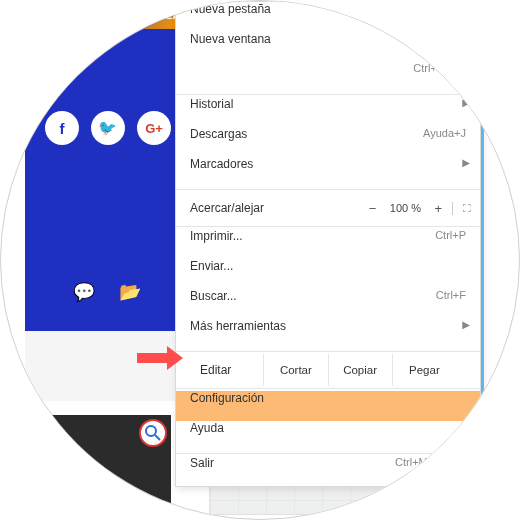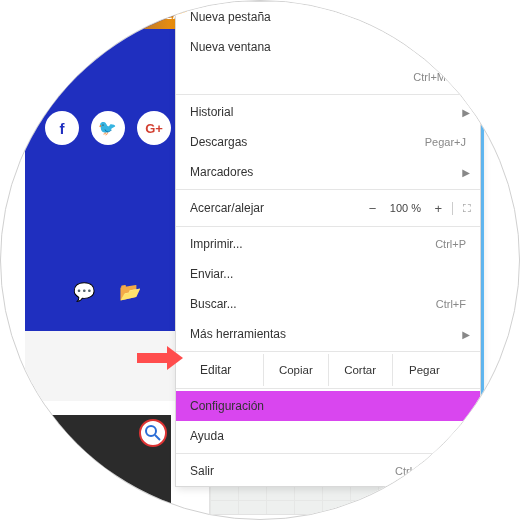--- a/index.html
+++ b/index.html
@@ -13,22 +13,22 @@
   .soc{width:34px;height:34px;border-radius:50%;background:#fff;display:flex;align-items:center;justify-content:center;color:#1f2fbf;font-weight:700;font-size:15px}
   .soc.g{color:#d23f31;font-size:13px}
   .icons-row{position:absolute;left:72px;top:280px;display:flex;gap:24px;color:#fff;font-size:18px}
 
   .page-white{position:absolute;left:24px;top:330px;width:150px;height:70px;background:#f5f5f5}
   .thumb1{position:absolute;left:26px;top:414px;width:144px;height:100px;background:#2b2b2b}
   .thumb2{position:absolute;left:208px;top:414px;width:260px;height:100px;background:#eef0ef;border:1px solid #e2e2e2}
   .grid-lines{position:absolute;inset:0;background-image:linear-gradient(#ddd 1px,transparent 1px),linear-gradient(90deg,#ddd 1px,transparent 1px);background-size:28px 28px;opacity:.5}
 
   .menu{position:absolute;left:174px;top:0;width:306px;background:#fff;border:1px solid #d9d9d9;box-shadow:2px 2px 8px rgba(0,0,0,.12);font-size:12px;color:#333}
-  .menu .row{height:30px;display:flex;align-items:center;padding:0 14px;position:relative}
-  .menu .row.hover{background:#d946ef}
+  .menu .row{height:30px;display:flex;align-items:flex-start;padding:0 14px;position:relative}
+  .menu .row.hover{background:#fdba74}
   .menu .lbl{flex:1;white-space:nowrap}
   .menu .sc{color:#888;font-size:11px;margin-left:auto}
   .menu hr{border:none;border-top:1px solid #e5e5e5;margin:2px 0}
   .menu .submenu{position:absolute;right:10px;color:#888;font-size:10px}
   .zoom-row{display:flex;align-items:center;height:32px;padding:0 14px;gap:26px}
   .zoom-row .lbl{flex:1;color:#333}
   .zoom-ctrl{display:flex;align-items:center;gap:10px;color:#555;font-size:13px}
   .zoom-pct{font-size:11px;color:#444;min-width:38px;text-align:center}
   .fs-icon{display:inline-block;width:14px;border-left:1px solid #ccc;padding-left:10px;color:#888;font-size:11px;letter-spacing:3px;text-align:center}
   .edit-row{display:flex;align-items:center;height:32px;padding:0 24px}
@@ -90,21 +90,21 @@
     <div class="row">
         <span class="sc">Ctrl+May...</span>
       </div>
     <hr>
     <div class="row">
         <span class="lbl">Historial</span>
         <span class="submenu">▶</span>
       </div>
     <div class="row">
         <span class="lbl">Descargas</span>
-        <span class="sc">Pegar+J</span>
+        <span class="sc">Ayuda+J</span>
       </div>
     <div class="row">
         <span class="lbl">Marcadores</span>
         <span class="submenu">▶</span>
       </div>
     <hr>
     <div class="zoom-row">
       <span class="lbl">Acercar/alejar</span>
       <div class="zoom-ctrl">
         <span>−</span>
@@ -125,22 +125,22 @@
         <span class="lbl">Buscar...</span>
         <span class="sc">Ctrl+F</span>
       </div>
     <div class="row">
         <span class="lbl">Más herramientas</span>
         <span class="submenu">▶</span>
       </div>
     <hr>
     <div class="edit-row">
       <span class="lbl">Editar</span>
+      <span class="seg">Cortar</span>
       <span class="seg">Copiar</span>
-      <span class="seg">Cortar</span>
       <span class="seg">Pegar</span>
     </div>
     <hr>
     <div class="row hover">
         <span class="lbl">Configuración</span>
       </div>
     <div class="row">
         <span class="lbl">Ayuda</span>
         <span class="submenu">▶</span>
       </div>

